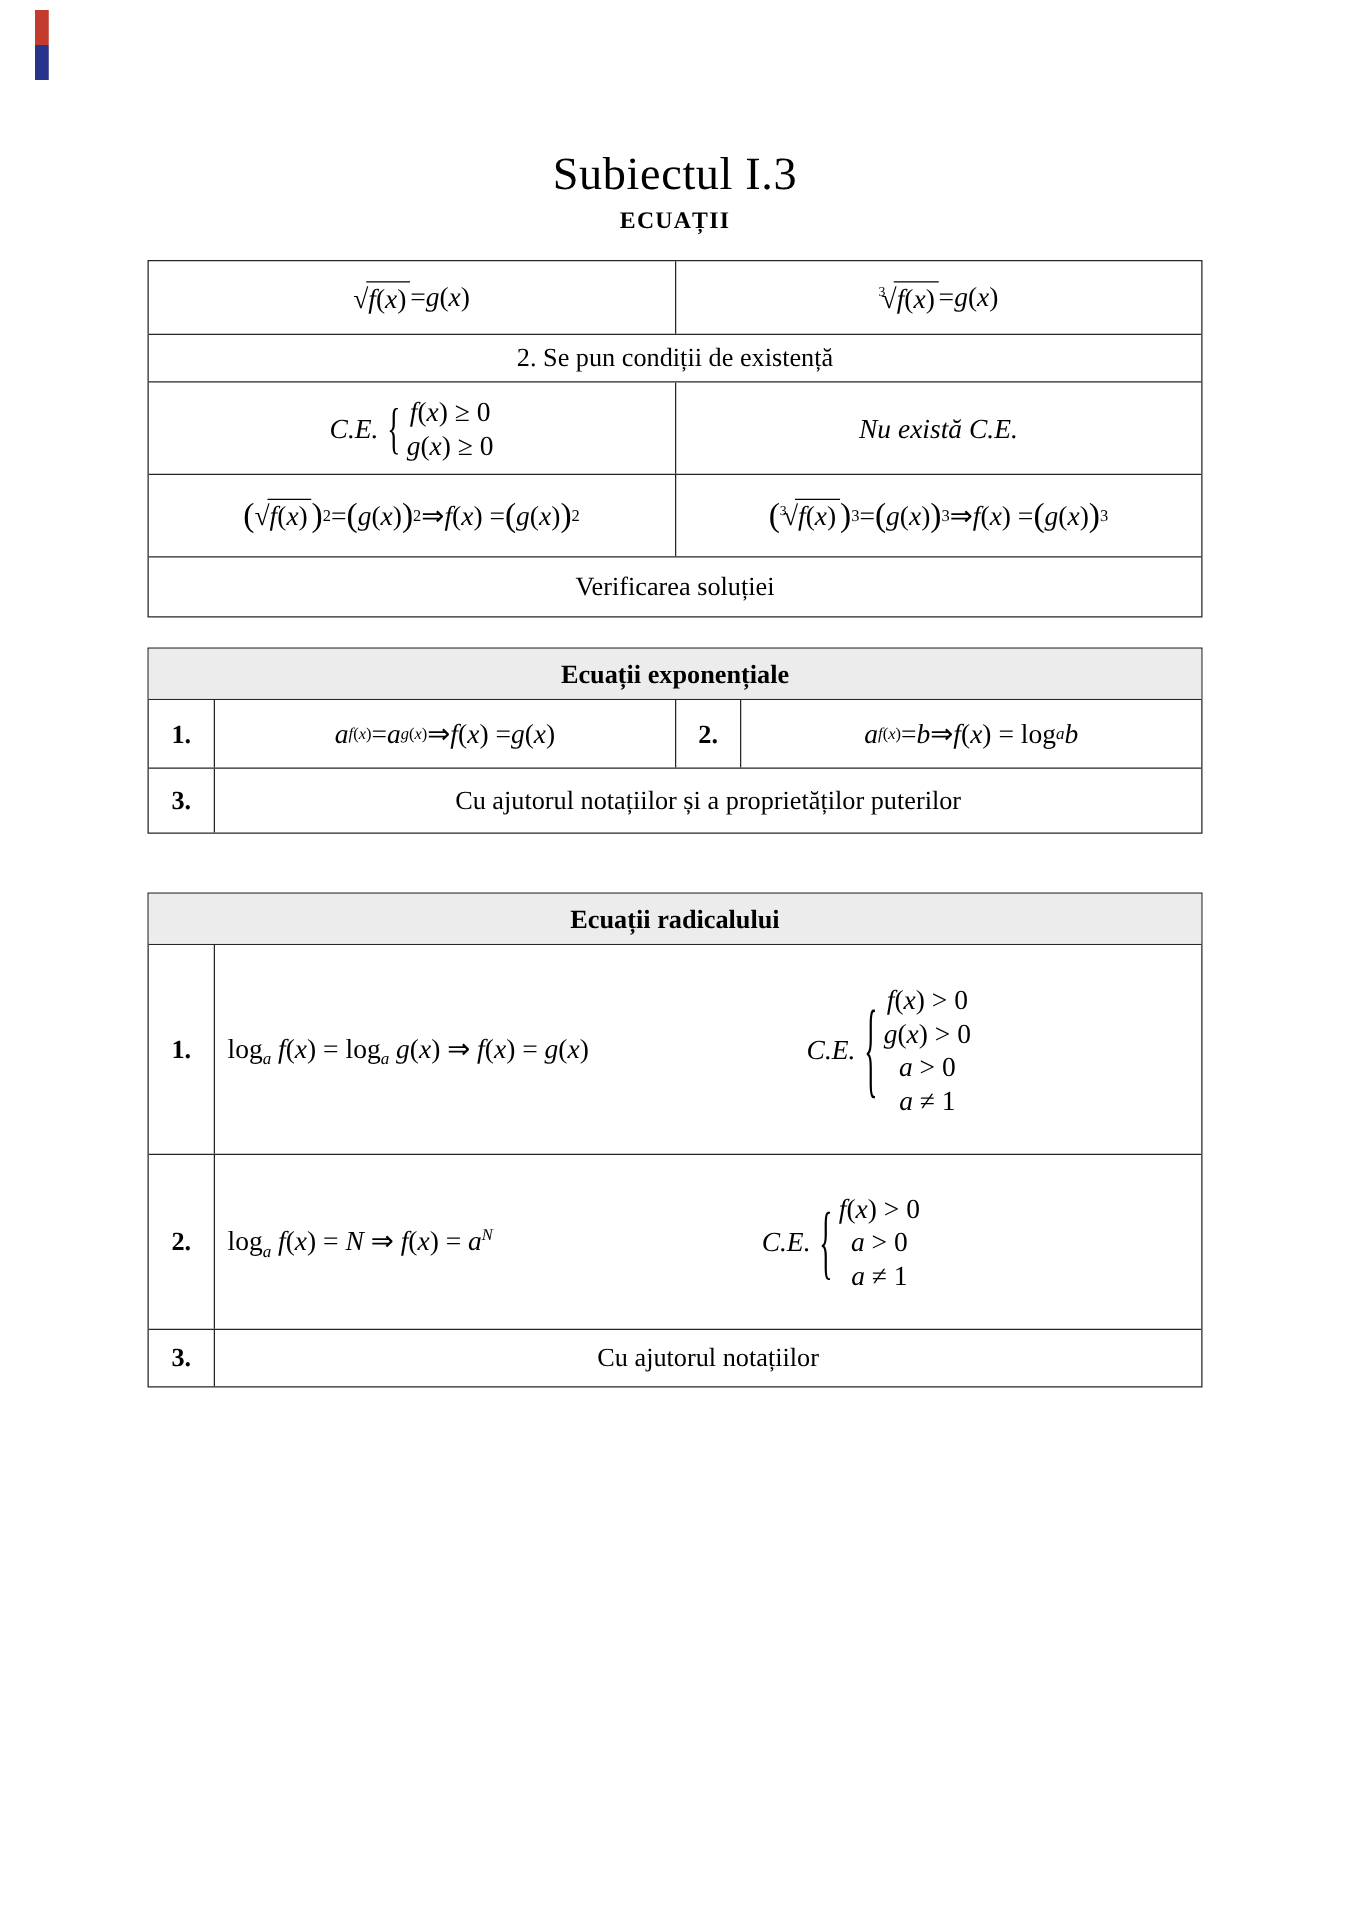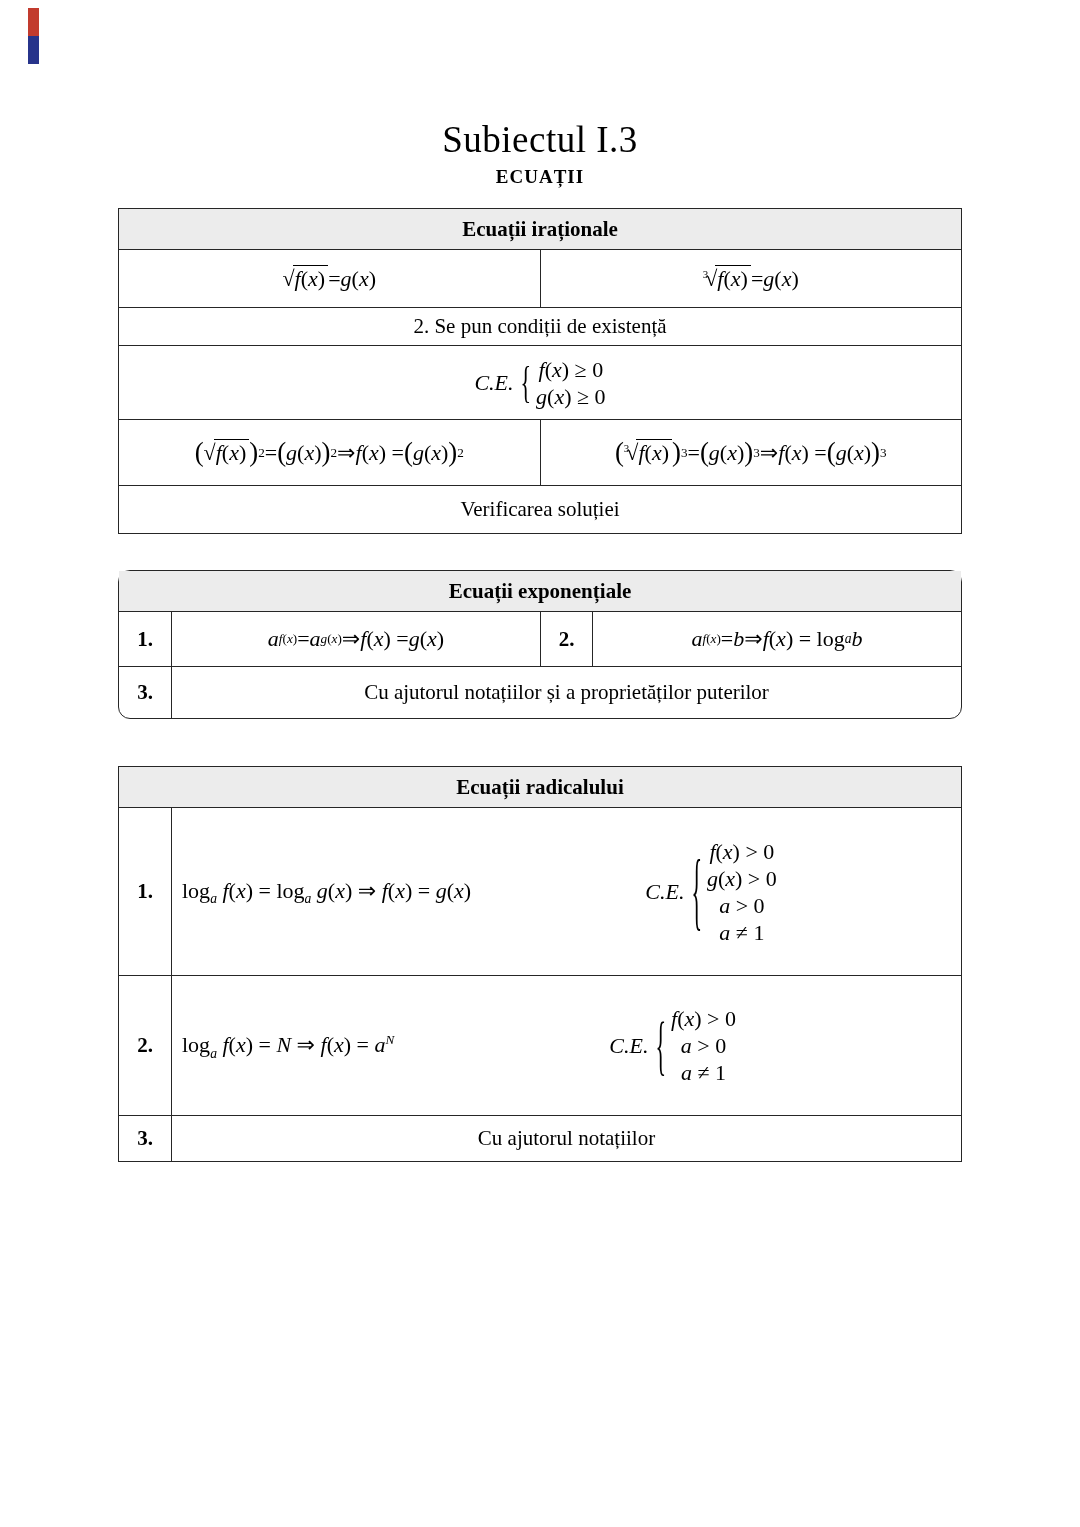--- a/index.html
+++ b/index.html
@@ -14,21 +14,21 @@
   .ribbon { position: absolute; left: 28px; top: 8px; width: 11px; height: 56px; }
   .ribbon .r-top { width: 100%; height: 50%; background: #c23b2e; }
   .ribbon .r-bot { width: 100%; height: 50%; background: #27348b; }
 
   .page { width: 844px; margin: 0 auto; padding-top: 118px; }
 
   .title { text-align: center; font-size: 37px; font-weight: normal; letter-spacing: 0.5px; }
   .subtitle { text-align: center; font-size: 19px; font-weight: bold; margin-top: 5px; letter-spacing: 1px; }
 
   .tbl { border: 1.6px solid #262626; margin-top: 20px; }
-  .tbl-gap { margin-top: 36px; border-radius: 12px; }
+  .tbl-gap { margin-top: 24px; }
   .tbl-gap2 { margin-top: 47px; }
 
   .row { display: flex; border-top: 1.4px solid #262626; }
   .row:first-child { border-top: none; }
   .cell {
     flex: 1;
     display: flex; align-items: center; justify-content: center;
     text-align: center;
     padding: 5px 10px;
     border-left: 1.4px solid #262626;
@@ -80,41 +80,41 @@
   <div class="r-top"></div>
   <div class="r-bot"></div>
 </div>
 
 <div class="page">
 
   <div class="title">Subiectul I.3</div>
   <div class="subtitle">ECUAȚII</div>
 
   <section class="tbl">
-    <div class="row rh">
-      <div class="cell head-cell">Ecuații iraționale</div>
-    </div>
     <div class="row r-rad">
       <div class="cell math"><span class="rt">√<span class="ol"><i>f</i>(<i>x</i>)</span></span> = <i>g</i>(<i>x</i>)</div>
       <div class="cell math"><span class="rt"><span class="ridx">3</span>√<span class="ol"><i>f</i>(<i>x</i>)</span></span> = <i>g</i>(<i>x</i>)</div>
     </div>
     <div class="row r-txt">
       <div class="cell">2. Se pun condiții de existență</div>
     </div>
     <div class="row r-ce">
       <div class="cell math">
         <span class="system">
           <span class="ce-label"><i>C.E.</i></span>
           <span class="brace brace2">{</span>
           <span class="sys-lines">
               <div class="sys-line"><i>f</i>(<i>x</i>) ≥ 0</div>
               <div class="sys-line"><i>g</i>(<i>x</i>) ≥ 0</div>
             </span>
         </span>
       </div>
+      <div class="cell math">
+          <i>Nu există C.E.</i>
+        </div>
     </div>
     <div class="row r-pow">
       <div class="cell math"><span class="big">(</span><span class="rt">√<span class="ol"><i>f</i>(<i>x</i>)</span></span><span class="big">)</span><sup>2</sup> = <span class="big">(</span><i>g</i>(<i>x</i>)<span class="big">)</span><sup>2</sup> ⇒ <i>f</i>(<i>x</i>) = <span class="big">(</span><i>g</i>(<i>x</i>)<span class="big">)</span><sup>2</sup></div>
       <div class="cell math"><span class="big">(</span><span class="rt"><span class="ridx">3</span>√<span class="ol"><i>f</i>(<i>x</i>)</span></span><span class="big">)</span><sup>3</sup> = <span class="big">(</span><i>g</i>(<i>x</i>)<span class="big">)</span><sup>3</sup> ⇒ <i>f</i>(<i>x</i>) = <span class="big">(</span><i>g</i>(<i>x</i>)<span class="big">)</span><sup>3</sup></div>
     </div>
     <div class="row r-ver">
       <div class="cell">Verificarea soluției</div>
     </div>
   </section>
 

